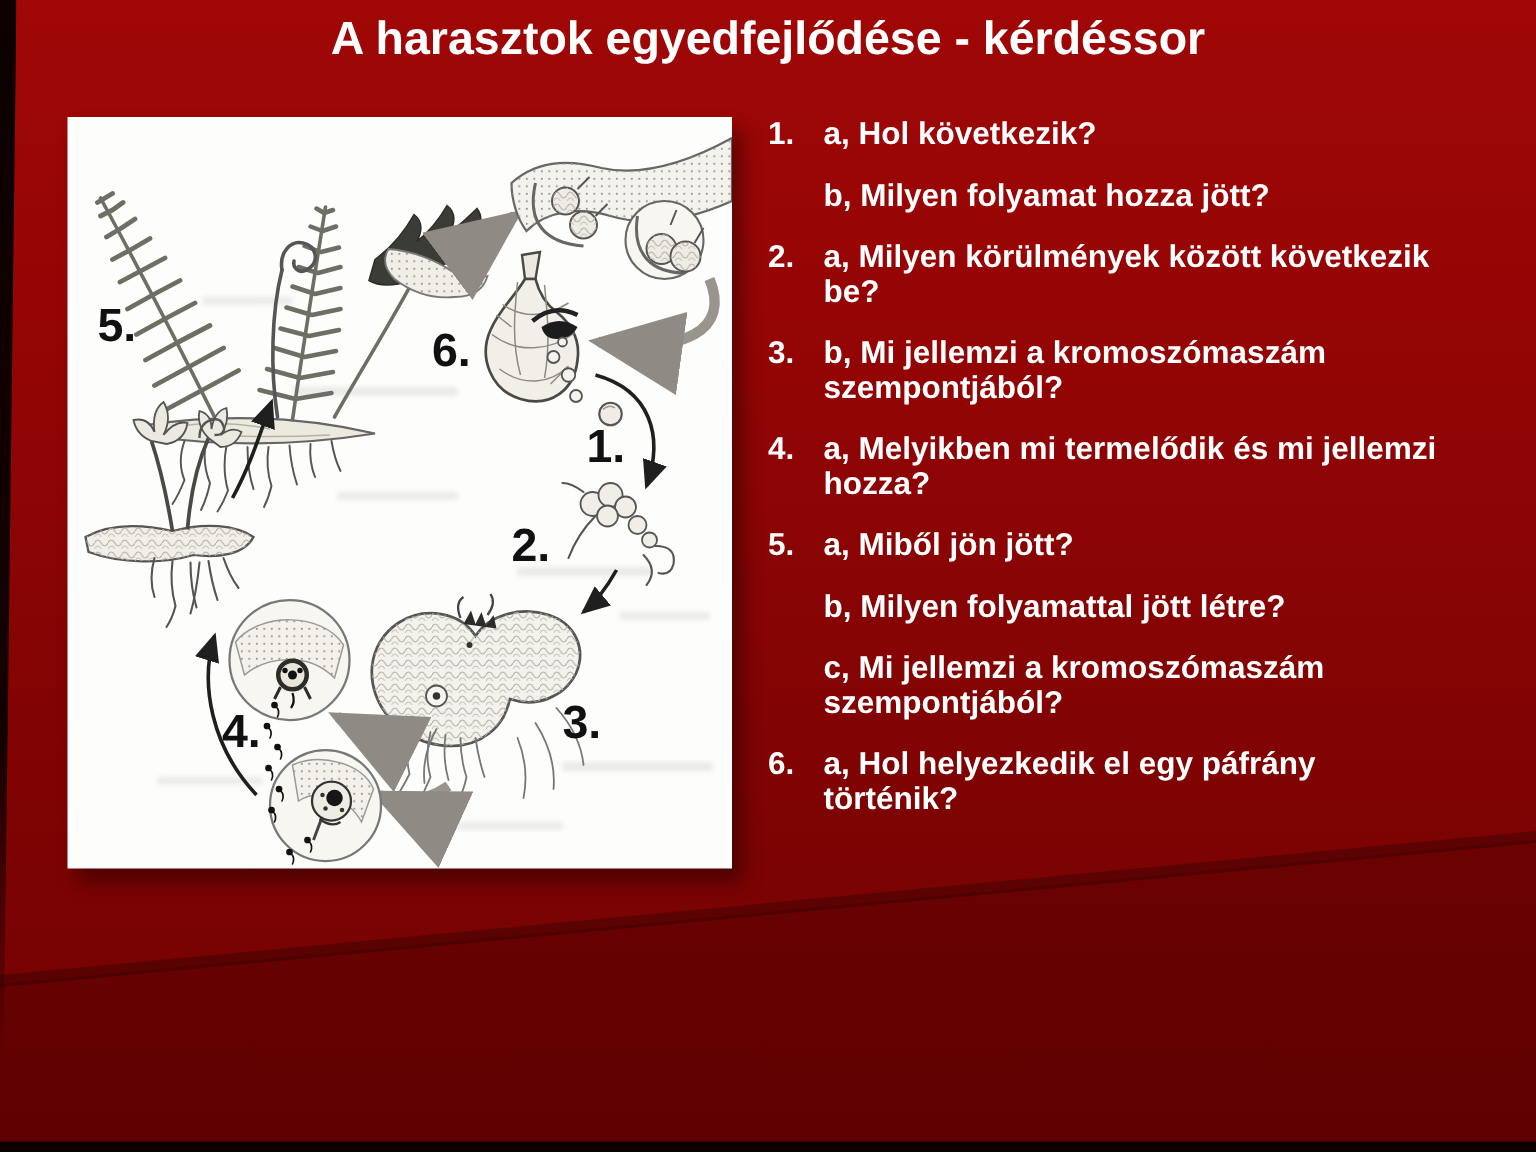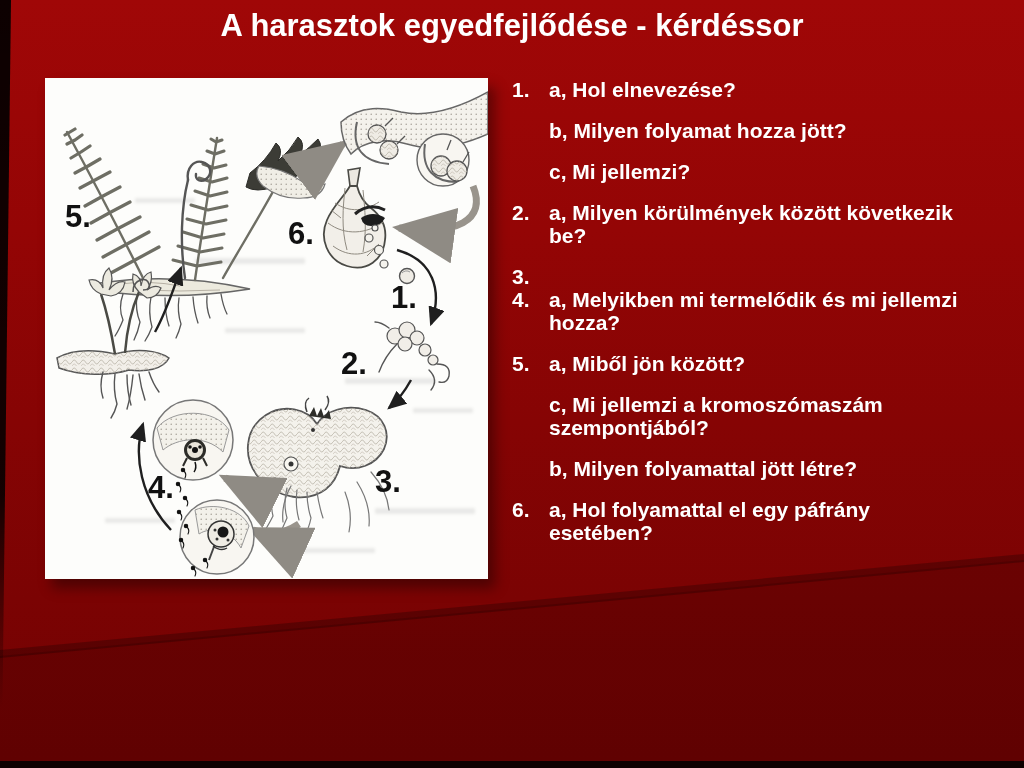--- a/index.html
+++ b/index.html
@@ -282,51 +282,51 @@
       <text class="dlabel" x="296" y="296">2.</text>
       <text class="dlabel" x="330" y="414">3.</text>
       <text class="dlabel" x="103" y="420">4.</text>
     </svg>
   </div>
 
   <ol class="questions">
     <li class="q">
       <span class="qnum">1.</span>
       <div class="qparts">
-        <p>a, Hol elnevezése?</p>
+        <p>a, Hol következik?</p>
         <p>b, Milyen folyamat hozza jött?</p>
-        <p>c, Mi jellemzi?</p>
       </div>
     </li>
     <li class="q">
       <span class="qnum">2.</span>
       <div class="qparts">
         <p>a, Milyen körülmények között következik be?</p>
       </div>
     </li>
     <li class="q">
       <span class="qnum">3.</span>
       <div class="qparts">
+        <p>b, Mi jellemzi a kromoszómaszám szempontjából?</p>
       </div>
     </li>
     <li class="q">
       <span class="qnum">4.</span>
       <div class="qparts">
         <p>a, Melyikben mi termelődik és mi jellemzi hozza?</p>
       </div>
     </li>
     <li class="q">
       <span class="qnum">5.</span>
       <div class="qparts">
-        <p>a, Miből jön között?</p>
+        <p>a, Miből jön jött?</p>
+        <p>b, Milyen folyamattal jött létre?</p>
         <p>c, Mi jellemzi a kromoszómaszám szempontjából?</p>
-        <p>b, Milyen folyamattal jött létre?</p>
       </div>
     </li>
     <li class="q">
       <span class="qnum">6.</span>
       <div class="qparts">
-        <p>a, Hol folyamattal el egy páfrány esetében?</p>
+        <p>a, Hol helyezkedik el egy páfrány történik?</p>
       </div>
     </li>
   </ol>
 
 </div>
 
 </body></html>

